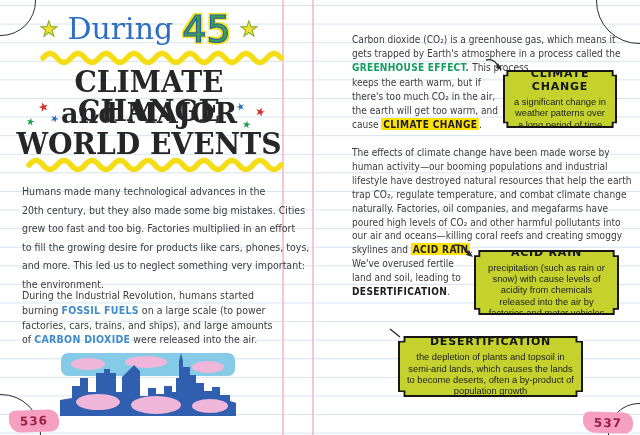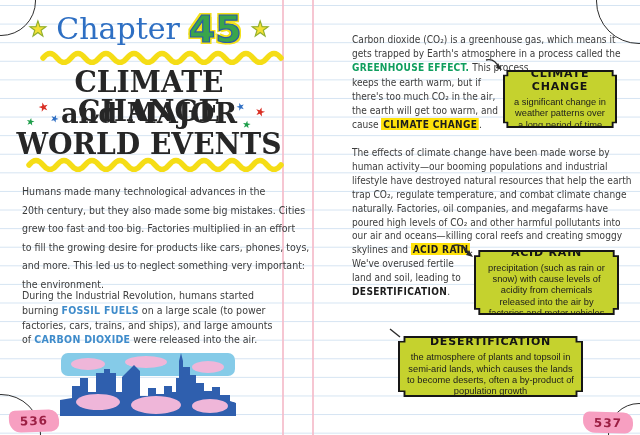--- a/index.html
+++ b/index.html
@@ -16,21 +16,21 @@
   .arc{position:absolute;border:1.6px solid #2e2e2e;border-radius:50%;background:transparent;}
   #arc-tl{width:68px;height:68px;left:-34px;top:-34px;}
   #arc-tr{width:84px;height:84px;right:-42px;top:-42px;}
   #arc-bl{width:78px;height:78px;left:-39px;bottom:-39px;}
   #arc-br{width:60px;height:60px;right:-30px;bottom:-30px;}
 
   
   #chapter-header{position:absolute;left:0;top:10px;width:298px;display:flex;align-items:center;justify-content:center;gap:9px;}
   .chapter-star{font-size:21px;line-height:1;color:#f3e035;-webkit-text-stroke:1px #8fae2e;text-shadow:0 0 1px #8fae2e;}
   #chapter-word{font-family:"DejaVu Serif",serif;font-size:30px;color:#2e6fc3;line-height:1;}
-  #chapter-num{font-weight:bold;font-size:38px;line-height:1;color:#3aa54b;-webkit-text-stroke:1.2px #2a5da8;
+  #chapter-num{font-weight:normal;font-size:38px;line-height:1;color:#3aa54b;-webkit-text-stroke:1.2px #2a5da8;
     text-shadow:2px 2px 0 #f3e11a,-2px 2px 0 #f3e11a,2px -2px 0 #f3e11a,-2px -2px 0 #f3e11a;}
 
   .squiggle{position:absolute;}
   #wavy-top{left:40px;top:49px;}
   #wavy-bottom{left:26px;top:156px;}
 
   .title-line{position:absolute;left:0;width:298px;text-align:center;
     font-family:"DejaVu Serif",serif;font-weight:bold;color:#262626;font-size:29px;line-height:1;
     transform:scaleX(.97);}
   #title-line-1{top:68px;}
@@ -83,21 +83,21 @@
   <div id="margin-left-page" class="margin-line"></div>
   <div id="margin-right-page" class="margin-line"></div>
 
   <div id="arc-tl" class="arc"></div>
   <div id="arc-tr" class="arc"></div>
   <div id="arc-bl" class="arc"></div>
   <div id="arc-br" class="arc"></div>
 
   <div id="chapter-header">
     <span class="chapter-star">★</span>
-    <span id="chapter-word">Chapter</span>
+    <span id="chapter-word">During</span>
     <span id="chapter-num">45</span>
     <span class="chapter-star">★</span>
   </div>
 
   <svg id="wavy-top" class="squiggle" width="246" height="16">
     <path d="M3,9 q7,-9 14,0 t14,0 t14,0 t14,0 t14,0 t14,0 t14,0 t14,0 t14,0 t14,0 t14,0 t14,0 t14,0 t14,0 t14,0 t14,0 t14,0" fill="none" stroke="#f5dd16" stroke-width="5.5" stroke-linecap="round"></path>
   </svg>
 
   <div id="title-line-1" class="title-line">CLIMATE CHANGE</div>
   <div id="title-line-2" class="title-line">and MAJOR</div>
@@ -187,18 +187,18 @@
       <div class="defbox-body">precipitation (such as rain or snow) with cause levels of acidity from chemicals released into the air by factories and motor vehicles</div>
     </div>
   </div>
 
   <svg id="tick-desert" class="connector" width="14" height="12">
     <path d="M12,10 L2,2" fill="none" stroke="#2b2b2b" stroke-width="1.4"></path>
   </svg>
   <div id="box-desert" class="defbox">
     <div class="defbox-inner">
       <div class="defbox-title">DESERTIFICATION</div>
-      <div class="defbox-body">the atmosphere of plants and topsoil in semi-arid lands, which causes the lands to become deserts, often a by-product of population growth</div>
+      <div class="defbox-body">the depletion of plants and topsoil in semi-arid lands, which causes the lands to become deserts, often a by-product of population growth</div>
     </div>
   </div>
 
   <div id="banner-537" class="page-banner">537</div>
 </div>
 
 </body></html>

